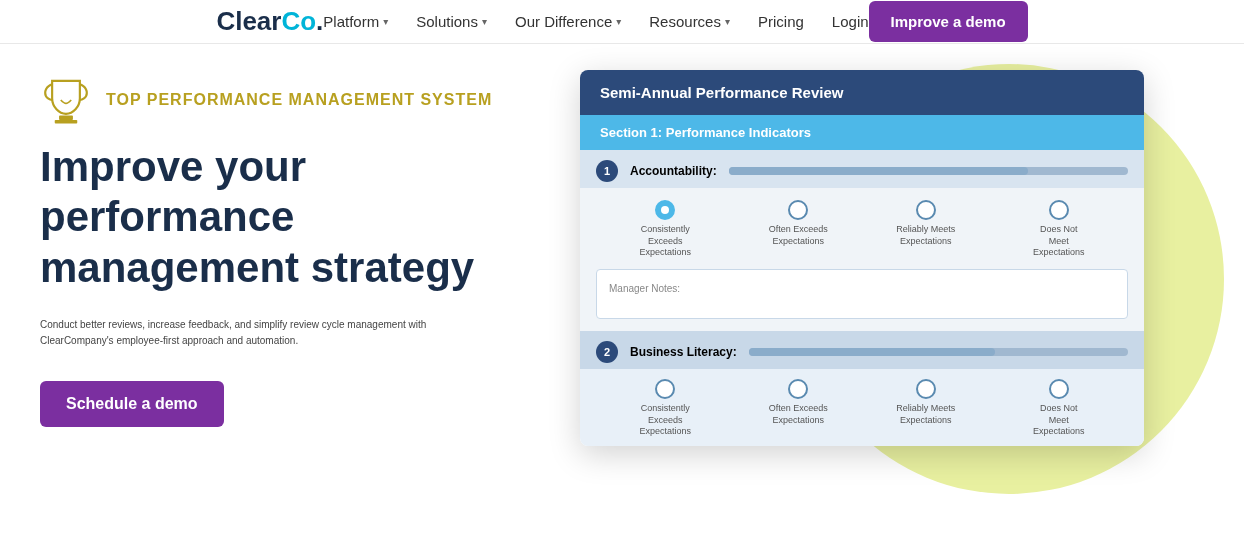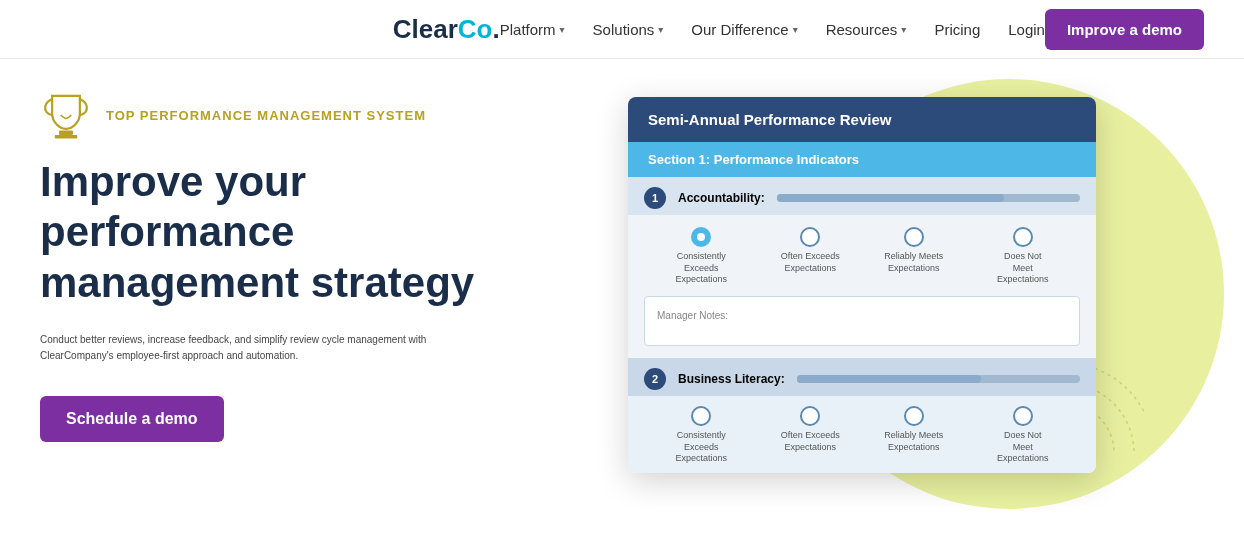--- a/index.html
+++ b/index.html
@@ -2,23 +2,23 @@
 <html><head>
   <meta charset="utf-8">
   <style>
     * { margin: 0; padding: 0; box-sizing: border-box; }
     body { font-family: -apple-system, BlinkMacSystemFont, 'Segoe UI', sans-serif; background: #fff; width: 1244px; height: 535px; overflow: hidden; }
 
     
     .header {
       display: flex;
       align-items: center;
-      justify-content: flex-end;
+      justify-content: center;
       padding: 16px 40px;
-      height: 59px;
+      height: 44px;
       border-bottom: 1px solid #e8e8e8;
       background: #fff;
     }
     .logo {
       display: flex;
       align-items: center;
     }
     .logo-text {
       font-size: 26px;
       font-weight: 700;
@@ -72,21 +72,21 @@
       display: flex;
       align-items: center;
       gap: 14px;
       margin-bottom: 16px;
     }
     .trophy-icon {
       width: 52px;
       height: 52px;
     }
     .badge-text {
-      font-size: 13px;
+      font-size: 16px;
       font-weight: 700;
       color: #b8a020;
       letter-spacing: 1px;
       text-transform: uppercase;
     }
     .headline {
       font-size: 42px;
       font-weight: 700;
       color: #1a2e4a;
       line-height: 1.2;
@@ -137,26 +137,26 @@
       position: absolute;
       bottom: 20px;
       right: 60px;
       z-index: 1;
     }
 
     
     .review-card {
       position: relative;
       z-index: 2;
-      width: 468px;
+      width: 564px;
       background: #fff;
       border-radius: 8px;
       box-shadow: 0 8px 32px rgba(0,0,0,0.18);
       overflow: hidden;
-      margin-top: 28px;
+      margin-top: 16px;
     }
     .card-header {
       background: #2c4a7a;
       color: #fff;
       padding: 14px 20px;
       font-size: 15px;
       font-weight: 600;
     }
     .card-body {
       padding: 0;

